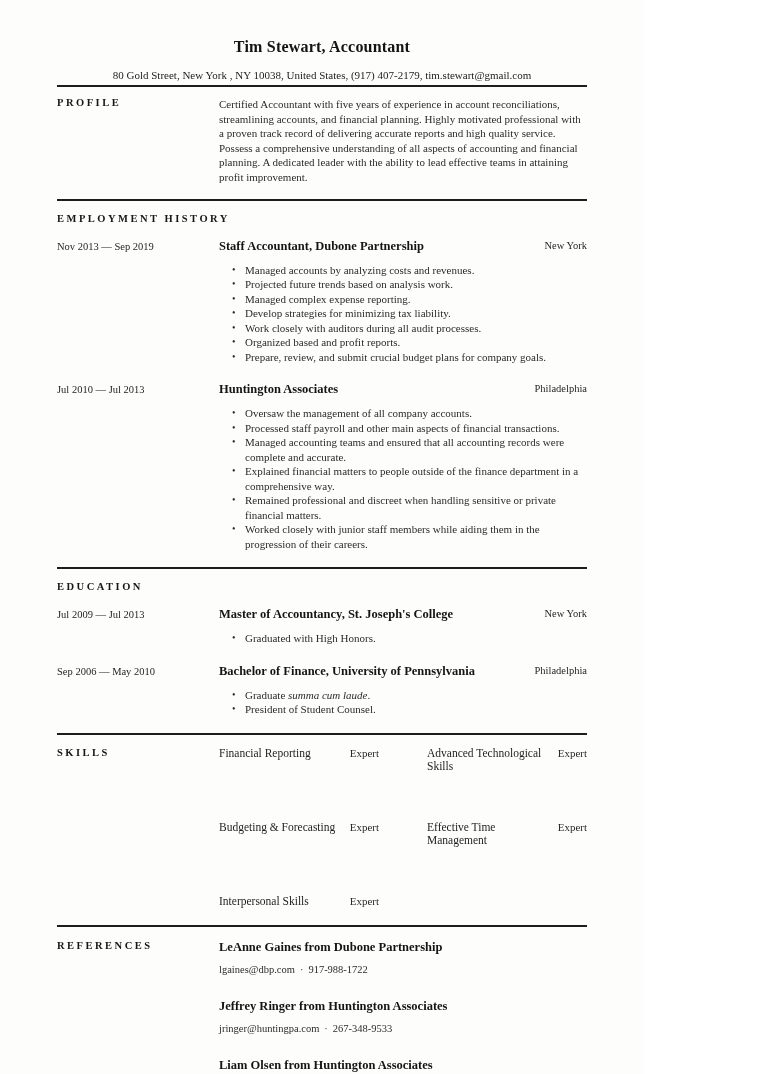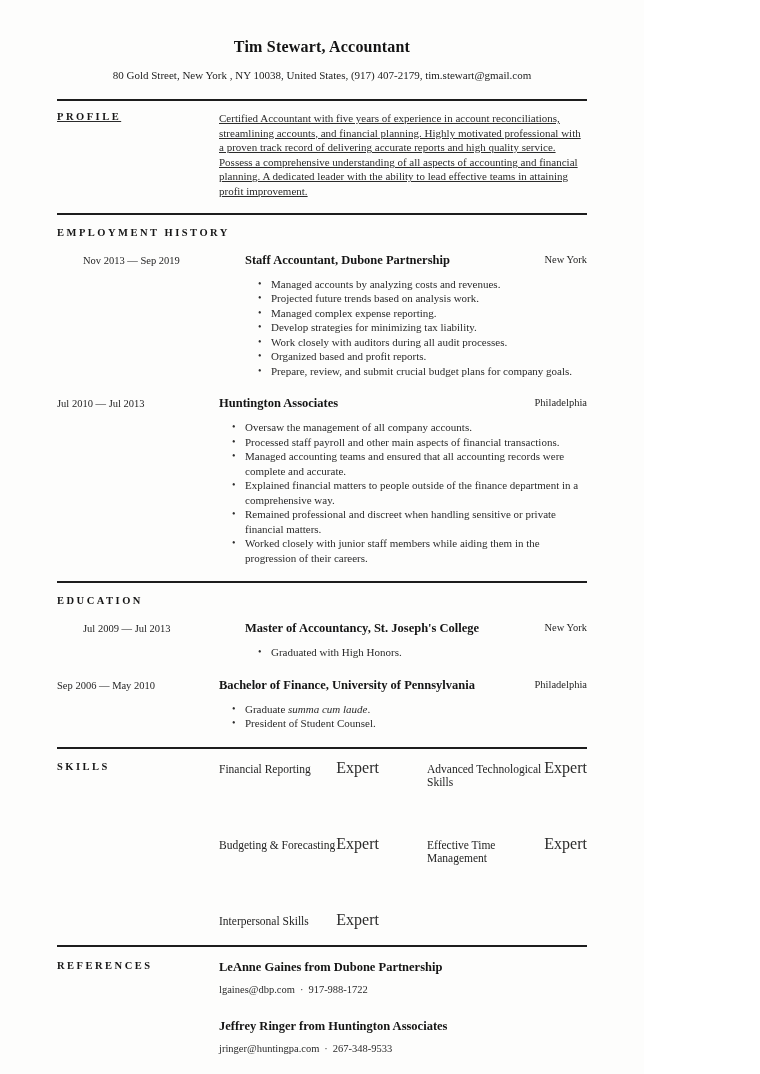--- a/index.html
+++ b/index.html
@@ -35,30 +35,30 @@
     font-weight: 700;
     letter-spacing: 2.5px;
     color: #161616;
   }
   .cols {
     display: grid;
     grid-template-columns: 162px 1fr;
     align-items: start;
   }
   
-  .profile-section { margin-top: 18px; padding: 10px 0 14px 0; text-decoration: underline; }
+  .profile-section { margin-top: 4px; padding: 10px 0 14px 0; }
   .profile-text {
     font-size: 11px;
     line-height: 14.6px;
     color: #2b2b2b;
   }
   
   .stacked-section { padding: 12px 0 16px 0; }
   .entry { display: grid; grid-template-columns: 162px 1fr; align-items: start; }
-  .entry-m1 { margin-top: 15px; margin-left: 26px; }
+  .entry-m1 { margin-top: 15px; }
   .entry-m2 { margin-top: 18px; }
   .dates { font-size: 10.5px; color: #252525; padding-top: 2px; white-space: nowrap; }
   .entry-head { display: flex; justify-content: space-between; align-items: flex-start; }
   .entry-title {
     font-size: 12.5px;
     font-weight: 700;
     color: #151515;
   }
   .entry-loc { font-size: 10.5px; color: #252525; padding-top: 1px; }
   ul.bullets { margin-top: 9px; padding-left: 26px; list-style: none; }
@@ -85,21 +85,21 @@
     row-gap: 10px;
     gap: 48px;
   }
   .skill {
     display: flex;
     justify-content: space-between;
     align-items: baseline;
     line-height: 13px;
   }
   .skill-name { font-size: 11.5px; color: #1e1e1e; }
-  .skill-level { font-size: 16px; color: #2b2b2b; }
+  .skill-level { font-size: 11px; color: #2b2b2b; }
   
   .references-section { padding: 13px 0 0 0; }
   .ref { margin-bottom: 24px; }
   .ref-name { font-size: 12.5px; font-weight: 700; color: #151515; }
   .ref-contact { margin-top: 9px; font-size: 10.5px; color: #2b2b2b; }
   .ref-sep { margin: 0 5px; }
 </style>
 </head>
 <body>
 

